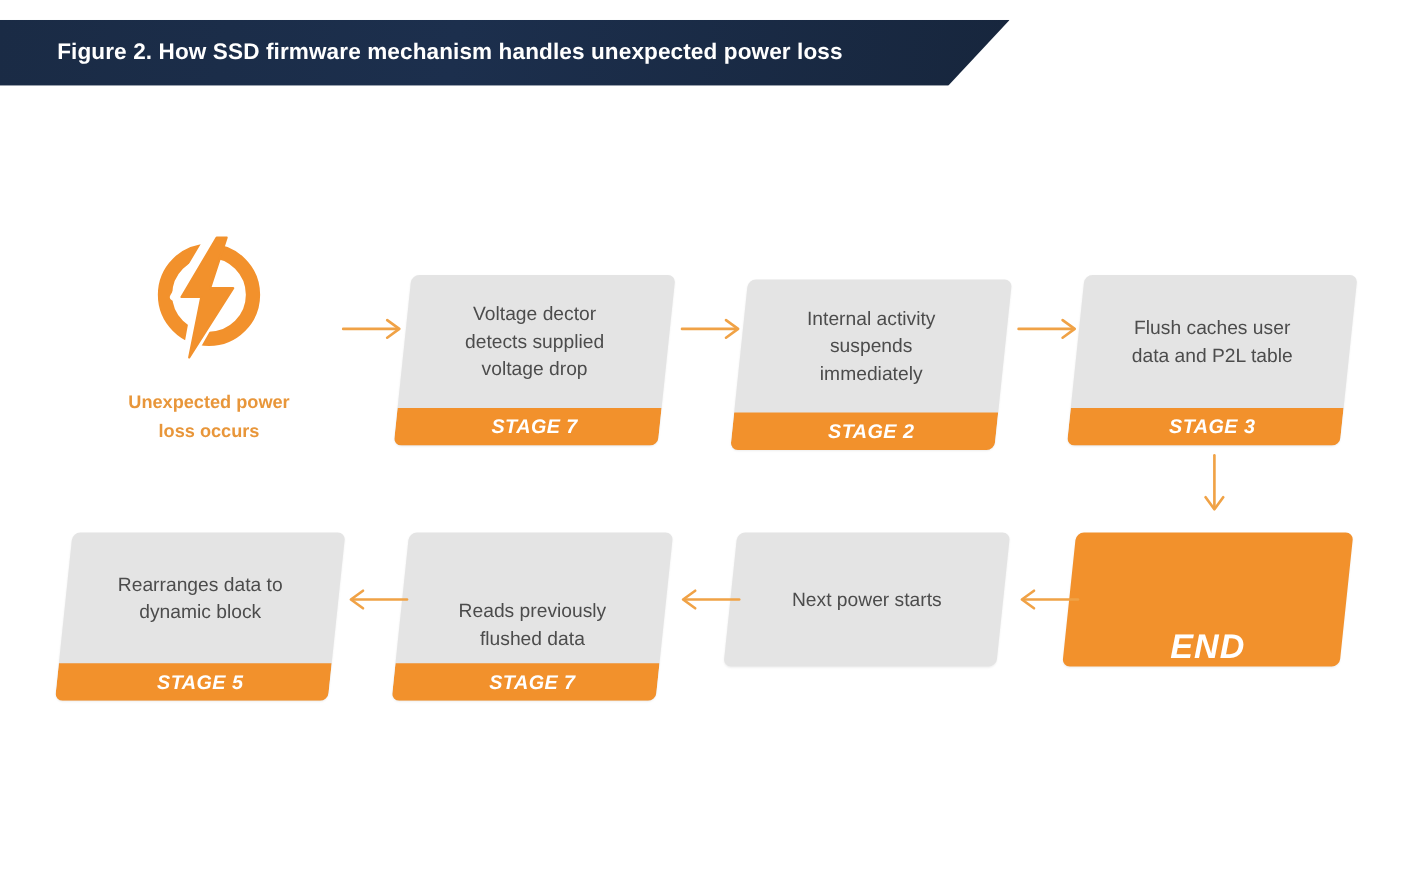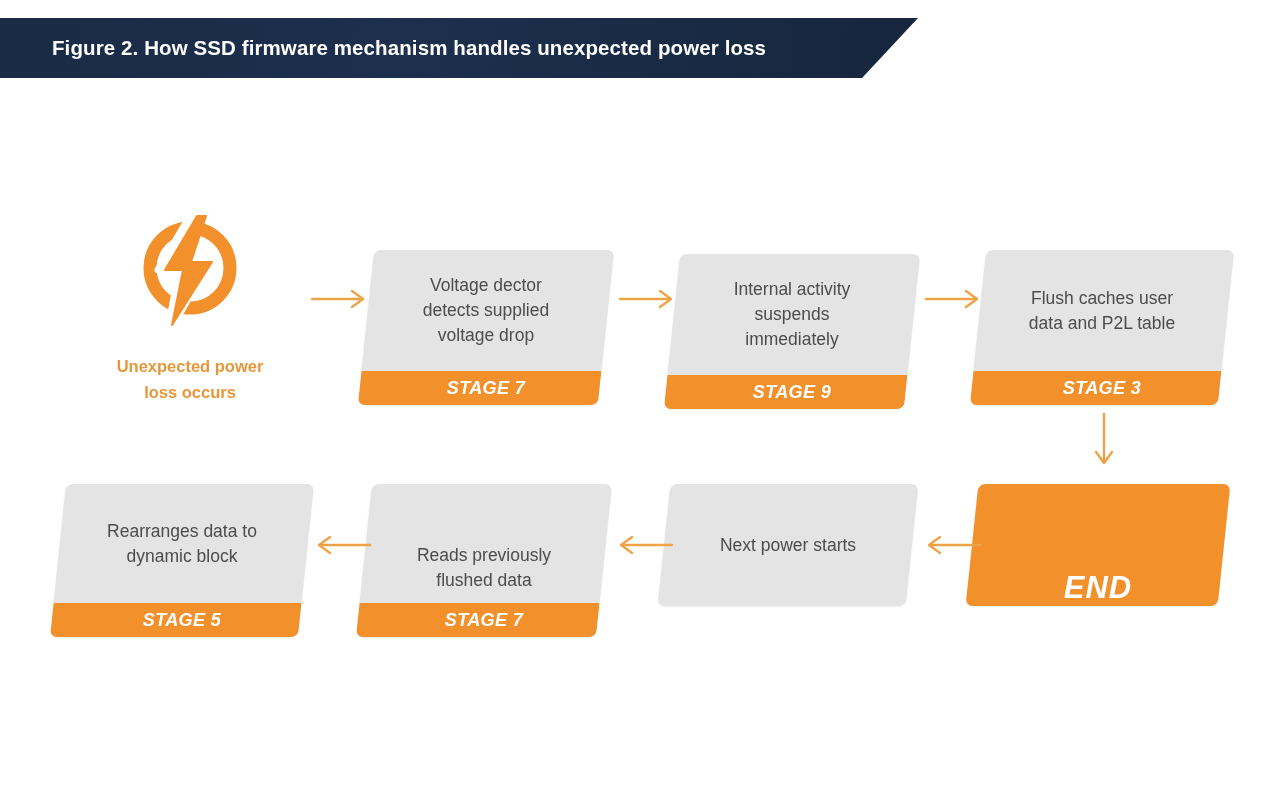--- a/index.html
+++ b/index.html
@@ -155,21 +155,21 @@
 <div class="node" style="left:672px;top:254px;width:240px;height:155px;">
   <div class="skew">
     <div class="foot"></div>
   </div>
   <div class="body" style="height:121px;">
     <div class="body-text">Internal activity
 suspends
 immediately</div>
   </div>
   <div class="foot-label">
-    <span>STAGE 9</span>
+    <span>STAGE 2</span>
   </div>
 </div>
 
 <div class="arrow" style="left:924px;top:282px;width:64px;height:34px;">
   <svg width="64" height="34" viewBox="0 0 64 34">
     <path d="M2 17 L52 17" stroke="#F0A246" stroke-width="2.4" fill="none" stroke-linecap="round"></path>
     <path d="M42 9 L53 17 L42 25" stroke="#F0A246" stroke-width="2.4" fill="none" stroke-linecap="round" stroke-linejoin="round"></path>
   </svg>
 </div>
 

